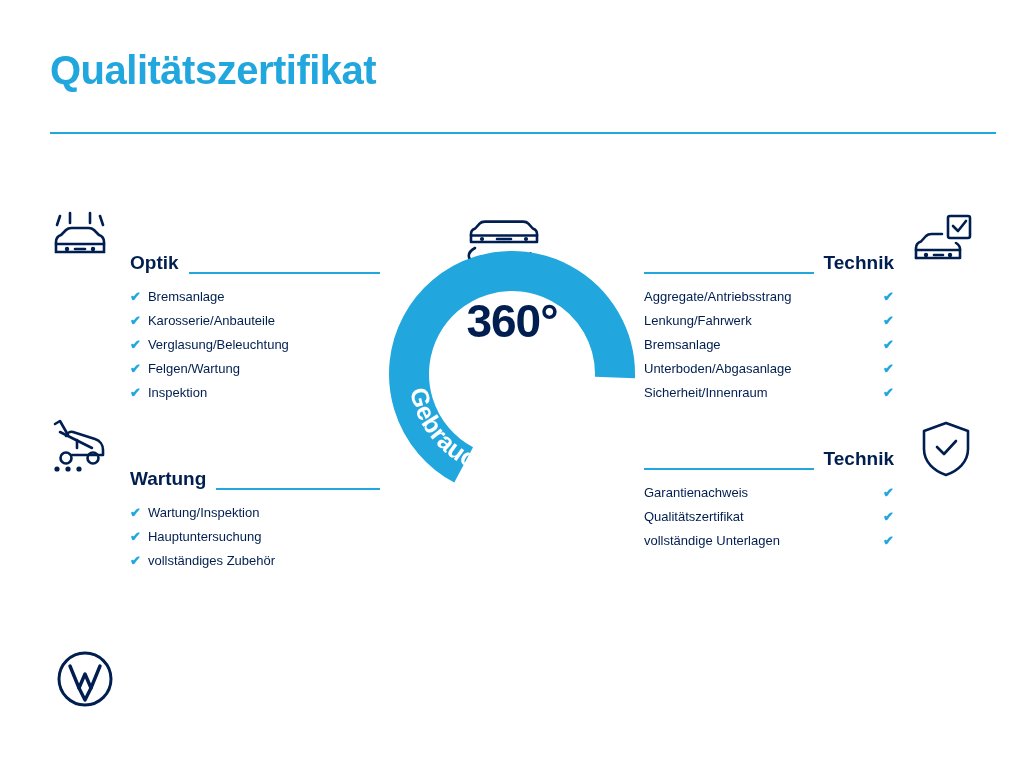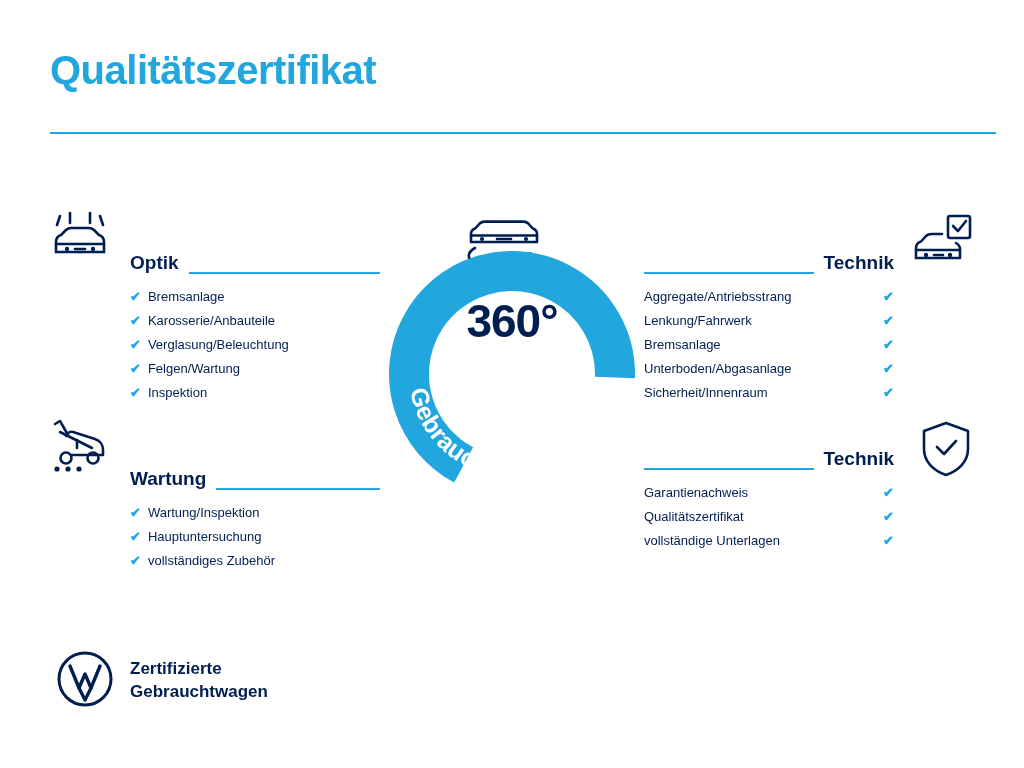--- a/index.html
+++ b/index.html
@@ -306,19 +306,15 @@
   <div class="footer">
     <div>
       <svg width="58" height="58" viewBox="0 0 58 58">
         <circle cx="29" cy="29" r="26" fill="none" stroke="#001E50" stroke-width="3"></circle>
         <g fill="none" stroke="#001E50" stroke-width="3.4" stroke-linejoin="round" stroke-linecap="round">
           <path d="M14 16 L23 38 L29 24 L35 38 L44 16"></path>
           <path d="M23 38 L29 50 L35 38"></path>
         </g>
       </svg>
     </div>
-    <div class="footer-text">
-      <div>Zertifizierte</div>
-      <div>Gebrauchtwagen</div>
-    </div>
   </div>
 
 </div>
 
 </body></html>

